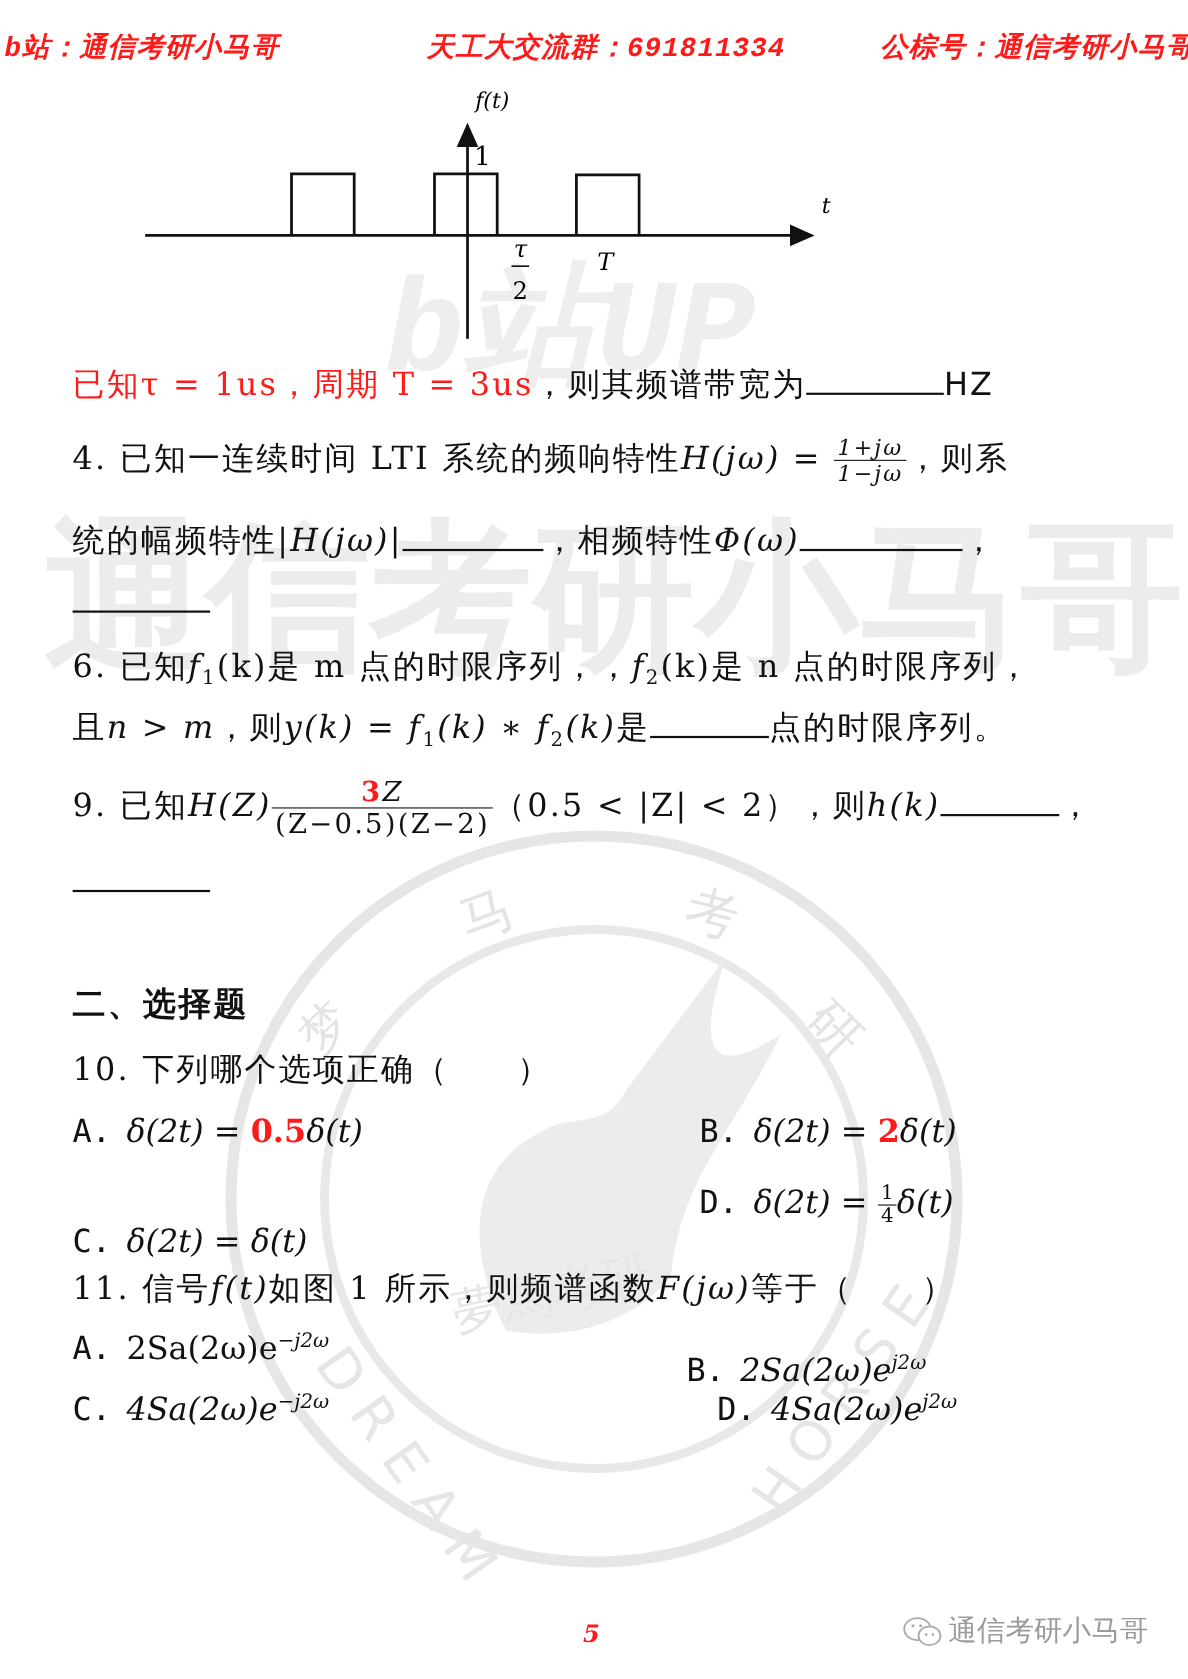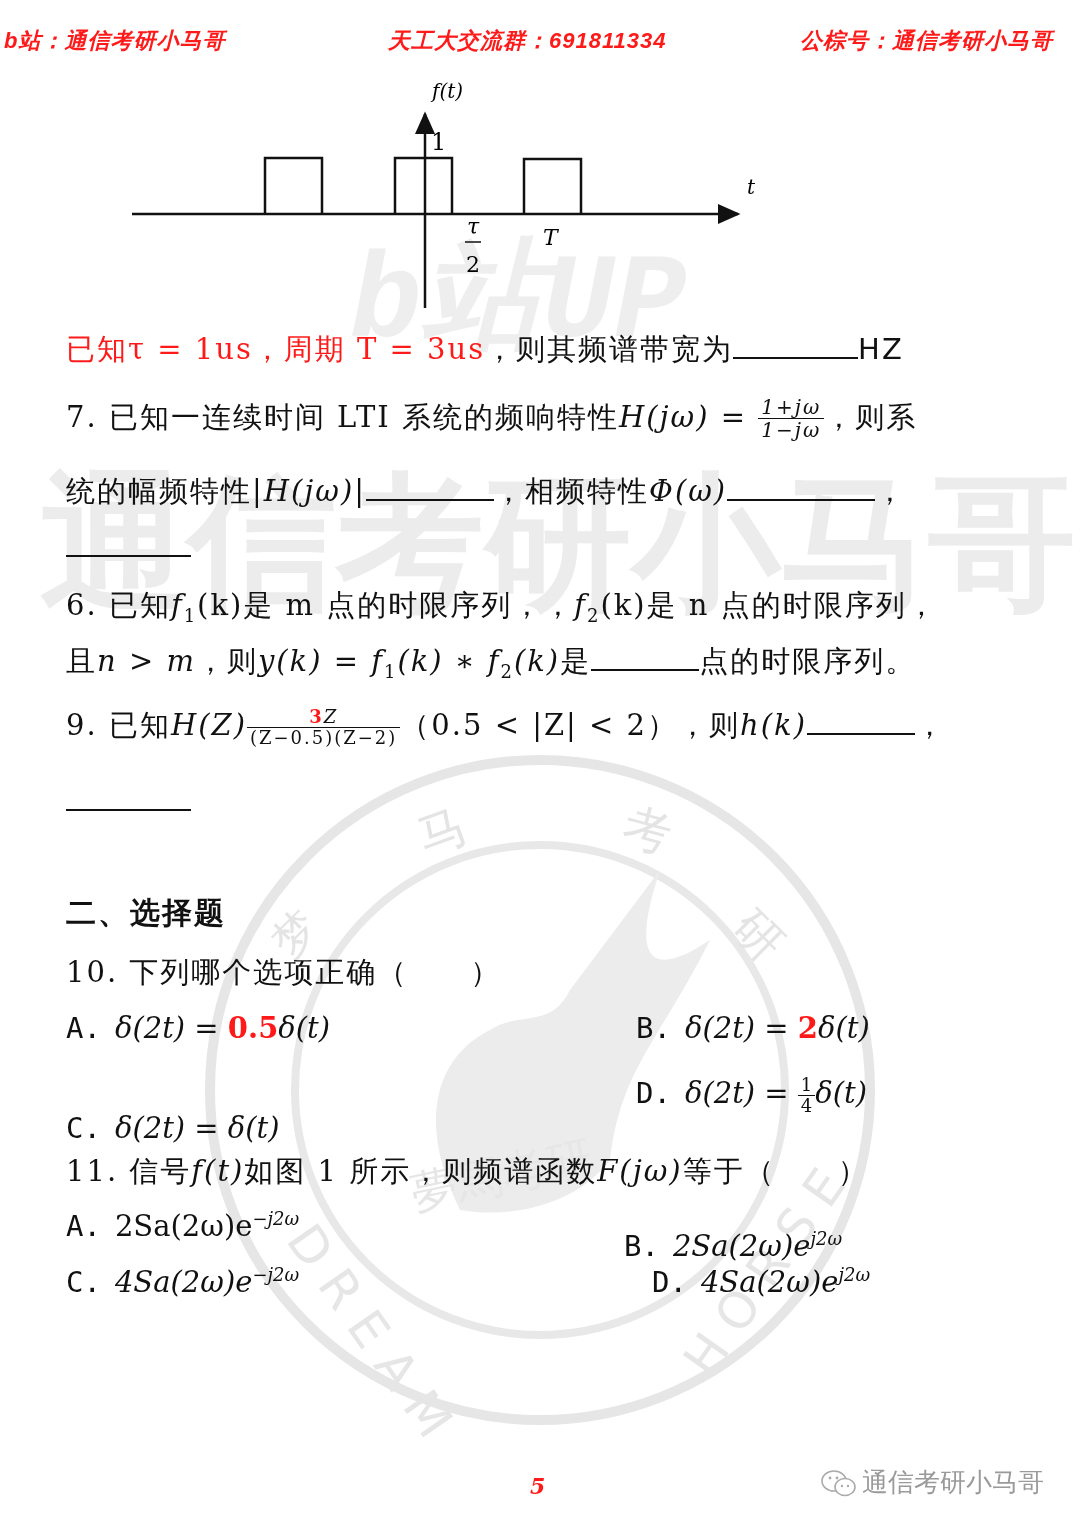--- a/index.html
+++ b/index.html
@@ -1,20 +1,20 @@
 <!DOCTYPE html>
 <html><head>
 <meta charset="utf-8">
 <style>
   html, body { margin: 0; padding: 0; background: #ffffff; }
   body { width: 1080px; height: 1526px; position: relative; overflow: hidden;
          font-family: "DejaVu Serif", "Liberation Serif", serif; color: #111; }
   .abs { position: absolute; }
-  .hdr { position: absolute; top: 26px; font-size: 22px; color: #ff1a1a; font-weight: bold;
-         font-family: Liberation Sans, sans-serif; font-style: italic; letter-spacing: 1px; white-space: nowrap; }
+  .hdr { position: absolute; top: 26px; font-size: 25px; color: #ff1a1a; font-weight: bold;
+         font-family: Liberation Mono, monospace; font-style: italic; letter-spacing: 1px; white-space: nowrap; }
   .wm { position: absolute; color: #ededed; font-weight: bold; white-space: nowrap; z-index: 0;
         font-family: Liberation Mono, monospace; }
   .line { position: absolute; left: 66px; font-size: 29px; white-space: nowrap; z-index: 2; letter-spacing: 2px; }
   .red { color: #ff1a1a; }
   .bold-red { color: #ff1a1a; font-weight: bold; }
   .it { font-style: italic; }
   .blank { display: inline-block; border-bottom: 2px solid #111; height: 22px; vertical-align: baseline; }
   .frac { display: inline-block; vertical-align: middle; text-align: center; font-size: 20px; line-height: 1.1; }
   .frac .num { display: block; border-bottom: 1.5px solid #111; padding: 0 3px; }
   .frac .den { display: block; padding: 0 3px; }
@@ -70,38 +70,38 @@
   <line x1="345" y1="172" x2="361" y2="172" stroke="#111" stroke-width="1.5"></line>
   <text x="346" y="202" font-size="22" font-family="DejaVu Serif, serif">2</text>
   <text x="423" y="175" font-size="22" font-style="italic" font-family="DejaVu Serif, serif">T</text>
 </svg>
 
 <div class="line" style="top:330px;">
   <span class="red">已知τ = 1us，周期 T = 3us</span><span>，则其频谱带宽为</span><span class="blank" style="width:125px;"></span><span style="font-family:'DejaVu Sans',sans-serif;">HZ</span>
 </div>
 
 <div class="line" style="top:396px;">
-  <span>7. 已知一连续时间 LTI 系统的频响特性</span><span class="it">H(jω) = </span><span class="frac"><span class="num it">1+jω</span><span class="den it">1−jω</span></span><span>，则系</span>
+  <span>4. 已知一连续时间 LTI 系统的频响特性</span><span class="it">H(jω) = </span><span class="frac"><span class="num it">1+jω</span><span class="den it">1−jω</span></span><span>，则系</span>
 </div>
 <div class="line" style="top:472px;">
   <span>统的幅频特性</span><span class="it">|H(jω)|</span><span class="blank" style="width:128px;"></span><span>，相频特性</span><span class="it">Φ(ω)</span><span class="blank" style="width:148px;"></span><span>，</span>
 </div>
 <div class="line" style="top:530px;">
   <span class="blank" style="width:125px;"></span>
 </div>
 
 <div class="line" style="top:586px;">
   <span>6. 已知</span><span class="it">f</span><sub>1</sub><span>(k)是 m 点的时限序列，，</span><span class="it">f</span><sub>2</sub><span>(k)是 n 点的时限序列，</span>
 </div>
 <div class="line" style="top:642px;text-align:center;">
   <span>且</span><span class="it">n &gt; m</span><span>，则</span><span class="it">y(k) = f</span><sub>1</sub><span class="it">(k) ∗ f</span><sub>2</sub><span class="it">(k)</span><span>是</span><span class="blank" style="width:108px;"></span><span>点的时限序列。</span>
 </div>
 
 <div class="line" style="top:706px;">
-  <span>9. 已知</span><span class="it">H(Z)</span><span class="frac" style="font-size:18px;text-align:center;"><span class="num"><span class="bold-red">3</span><span class="it">Z</span></span><span class="den">(Z−0.5)(Z−2)</span></span><span>（0.5 &lt; |Z| &lt; 2），则</span><span class="it">h(k)</span><span class="blank" style="width:108px;"></span><span>，</span>
+  <span>9. 已知</span><span class="it">H(Z)</span><span class="frac" style="font-size:25px;text-align:center;"><span class="num"><span class="bold-red">3</span><span class="it">Z</span></span><span class="den">(Z−0.5)(Z−2)</span></span><span>（0.5 &lt; |Z| &lt; 2），则</span><span class="it">h(k)</span><span class="blank" style="width:108px;"></span><span>，</span>
 </div>
 <div class="line" style="top:784px;">
   <span class="blank" style="width:125px;"></span>
 </div>
 
 <div class="section">二、选择题</div>
 
 <div class="line" style="top:953px;">10. 下列哪个选项正确（　　）</div>
 <div class="opt" style="left:66px;top:1011px;">
   <span class="lab">A.</span><span class="it">δ(2t) = </span><span class="bold-red">0.5</span><span class="it">δ(t)</span>

